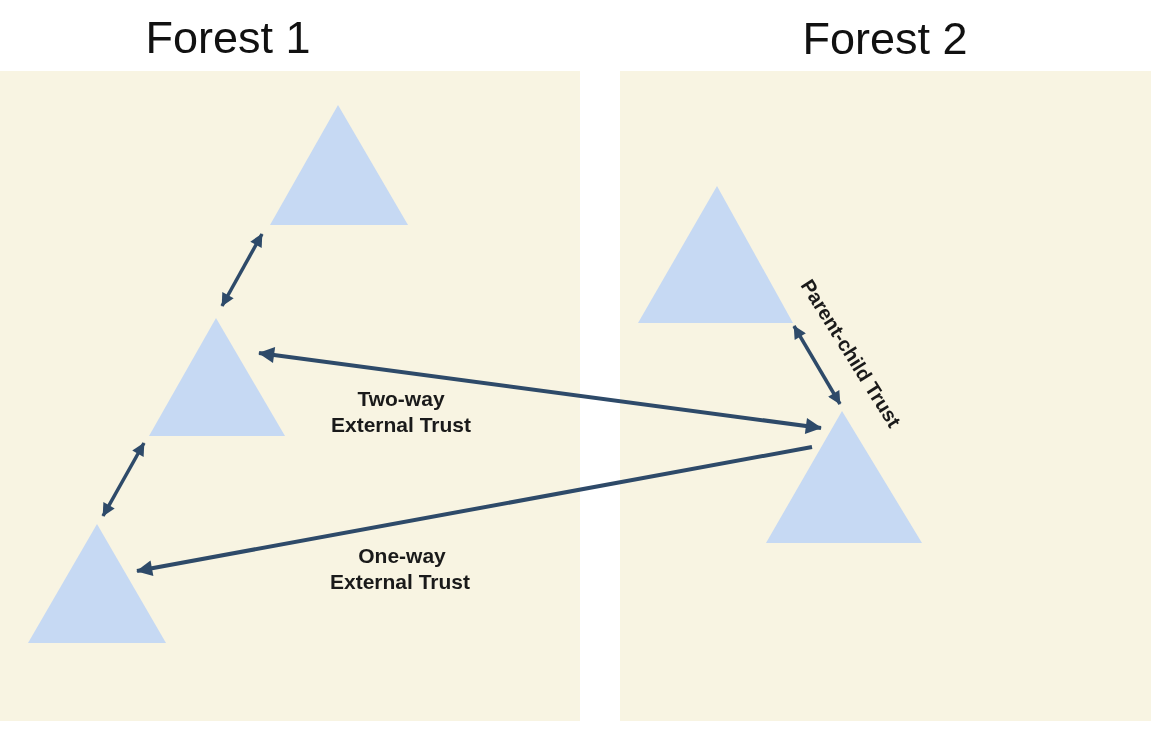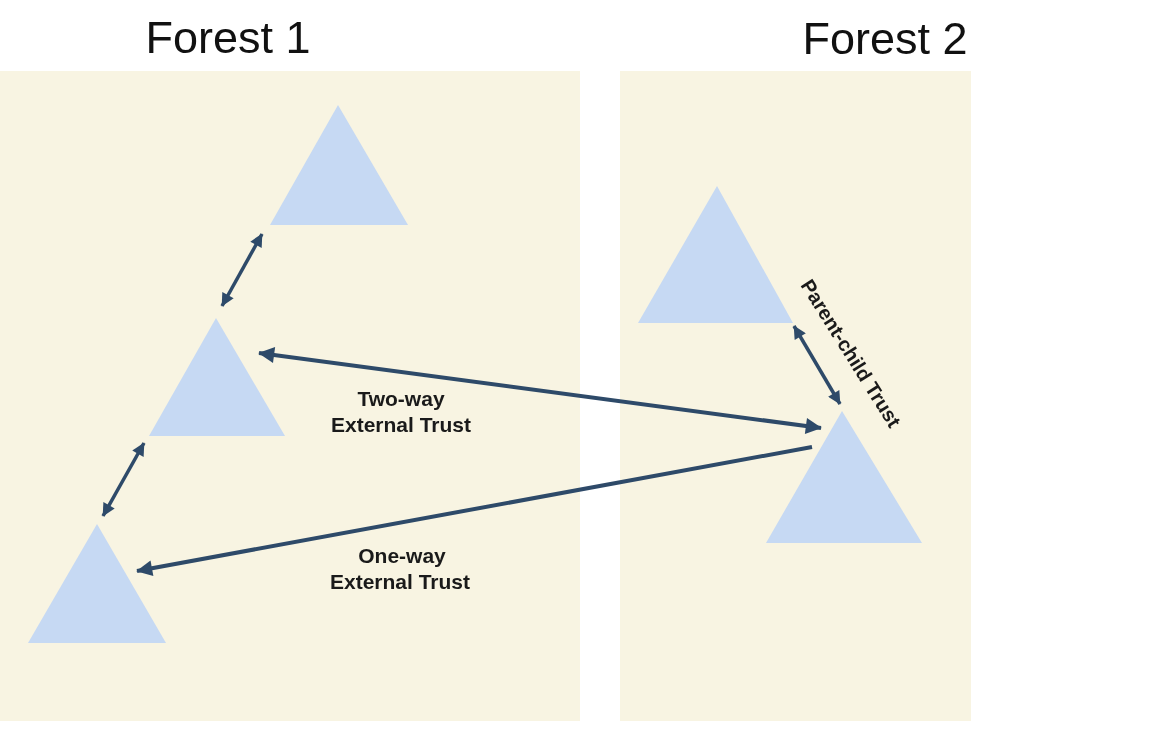--- a/index.html
+++ b/index.html
@@ -11,21 +11,21 @@
     --page-bg: #FFFFFF;
   }
   html, body {
     margin: 0;
     padding: 0;
     background: var(--page-bg);
     font-family: "Liberation Sans", sans-serif;
   }
   .stage {
     position: relative;
-    width: 971px;
+    width: 1151px;
     height: 739px;
     background: var(--page-bg);
     overflow: hidden;
     border-radius: 11px;
   }
   svg { display: block; }
   .panel { fill: var(--panel-bg); }
   .tri { fill: var(--triangle-fill); }
   .trust { stroke: var(--arrow); fill: none; }
   .trust-thin { stroke-width: 3.5px; }

